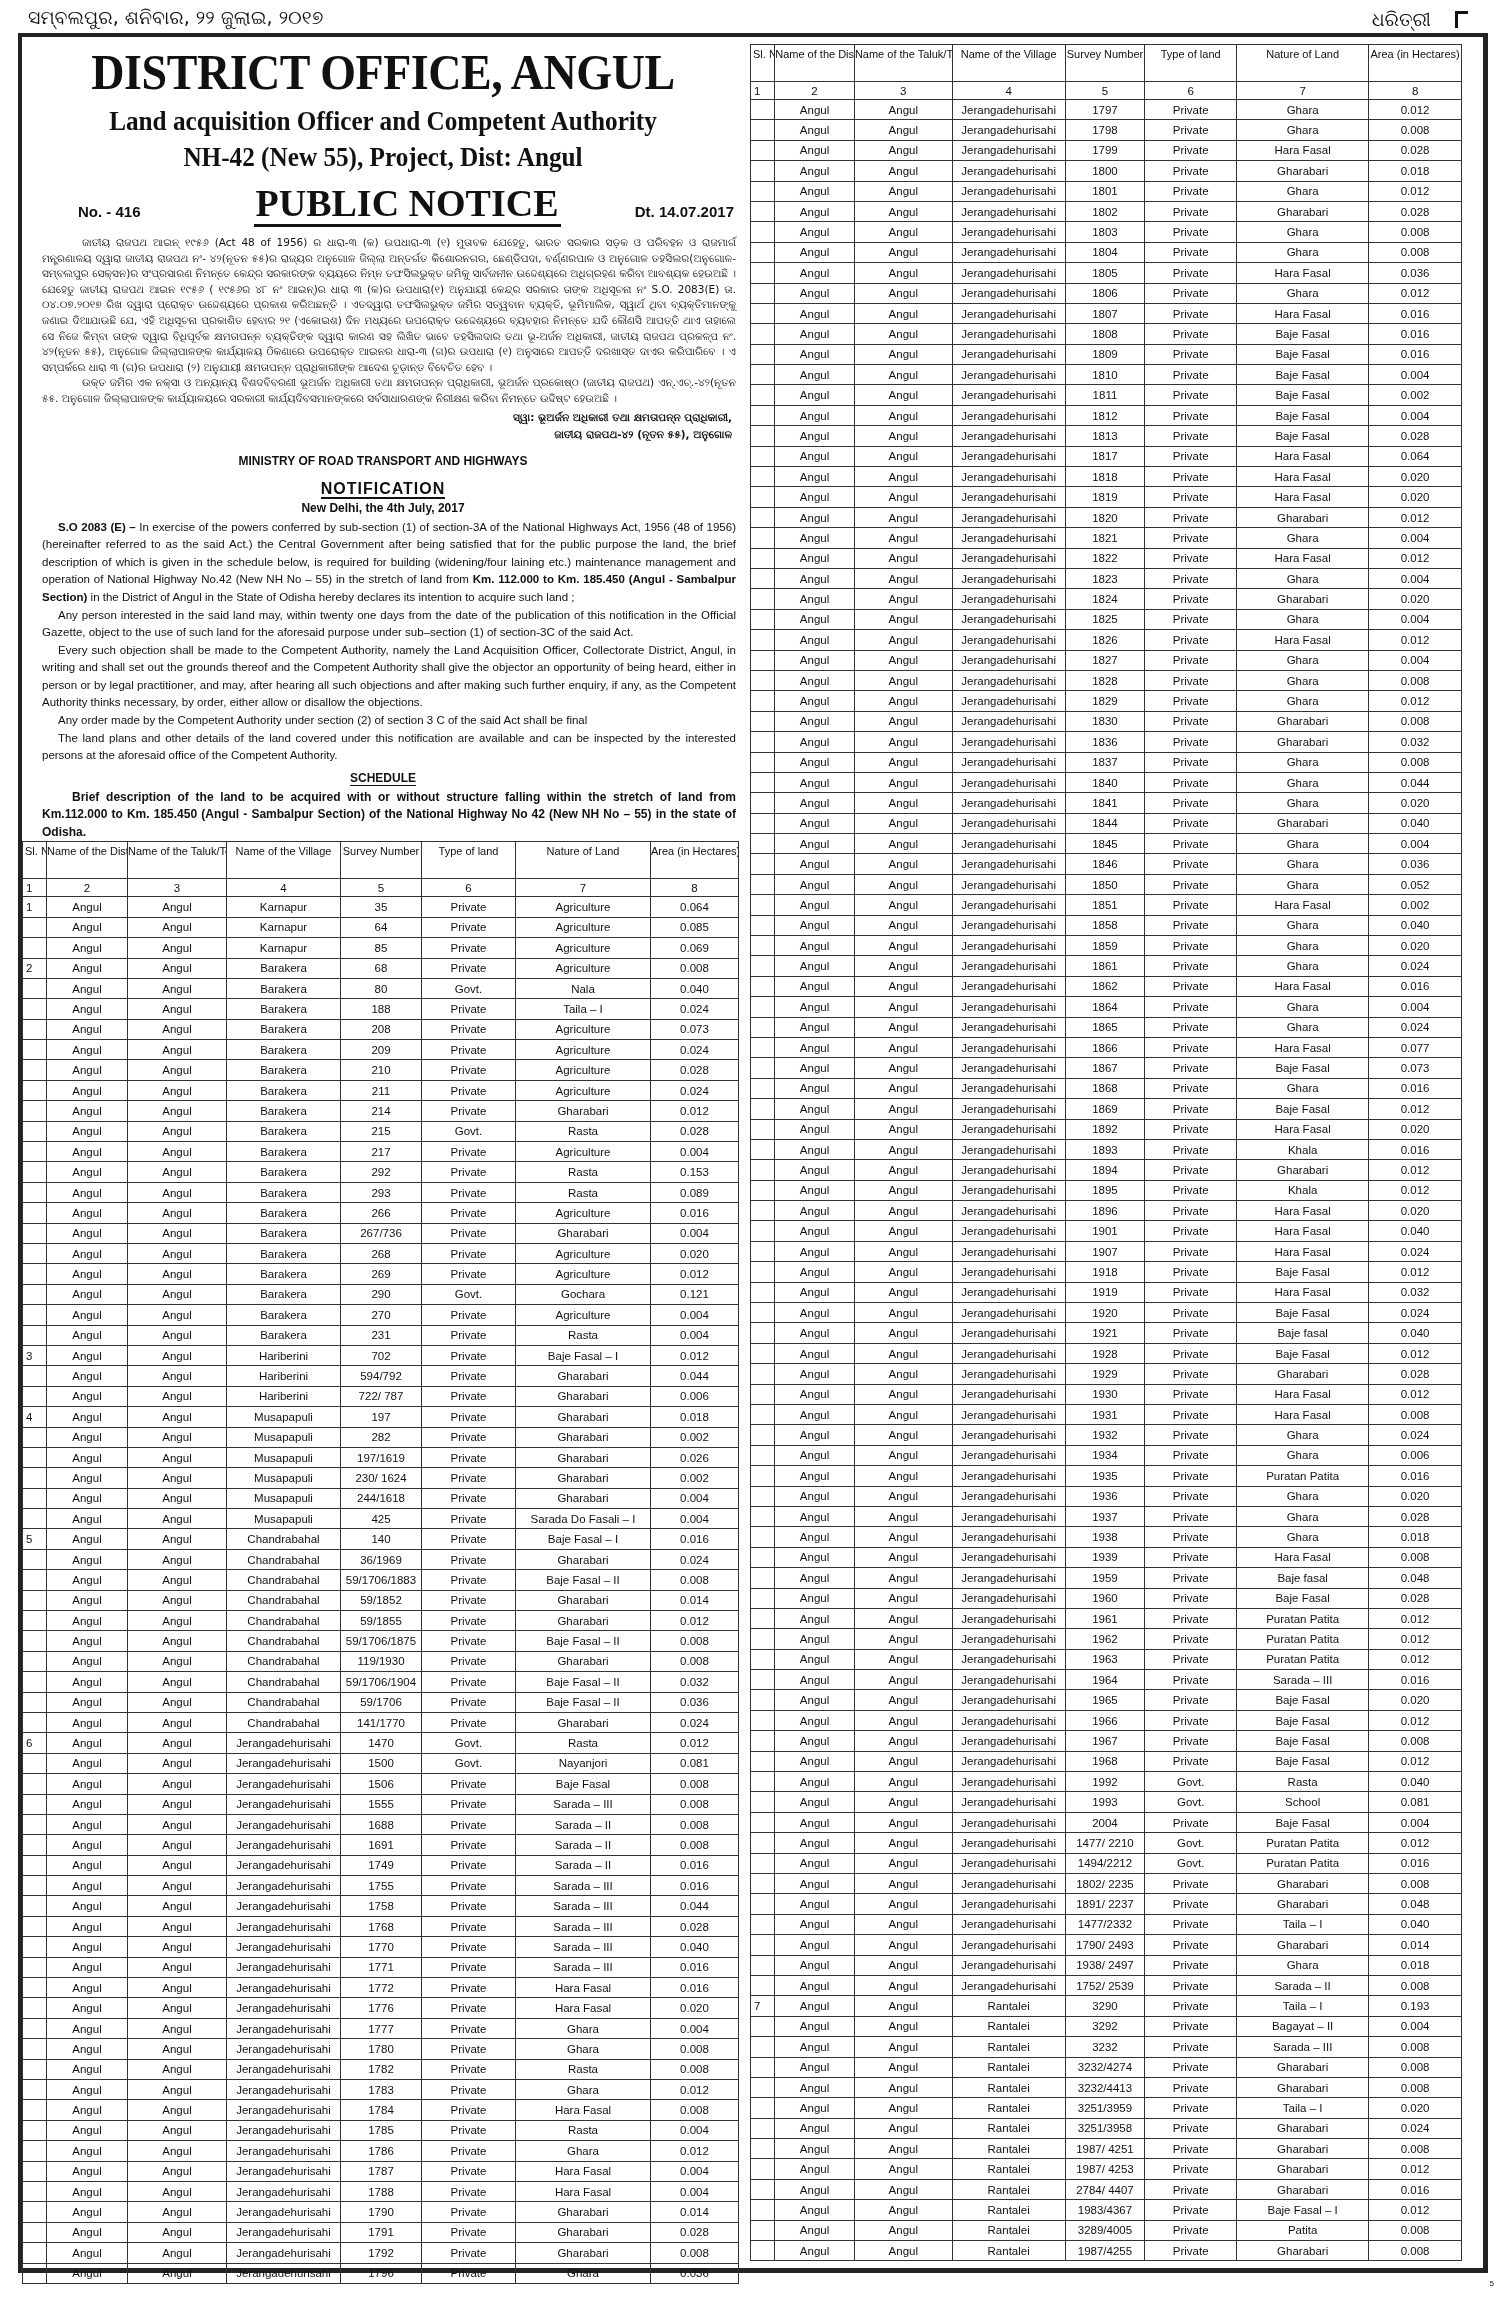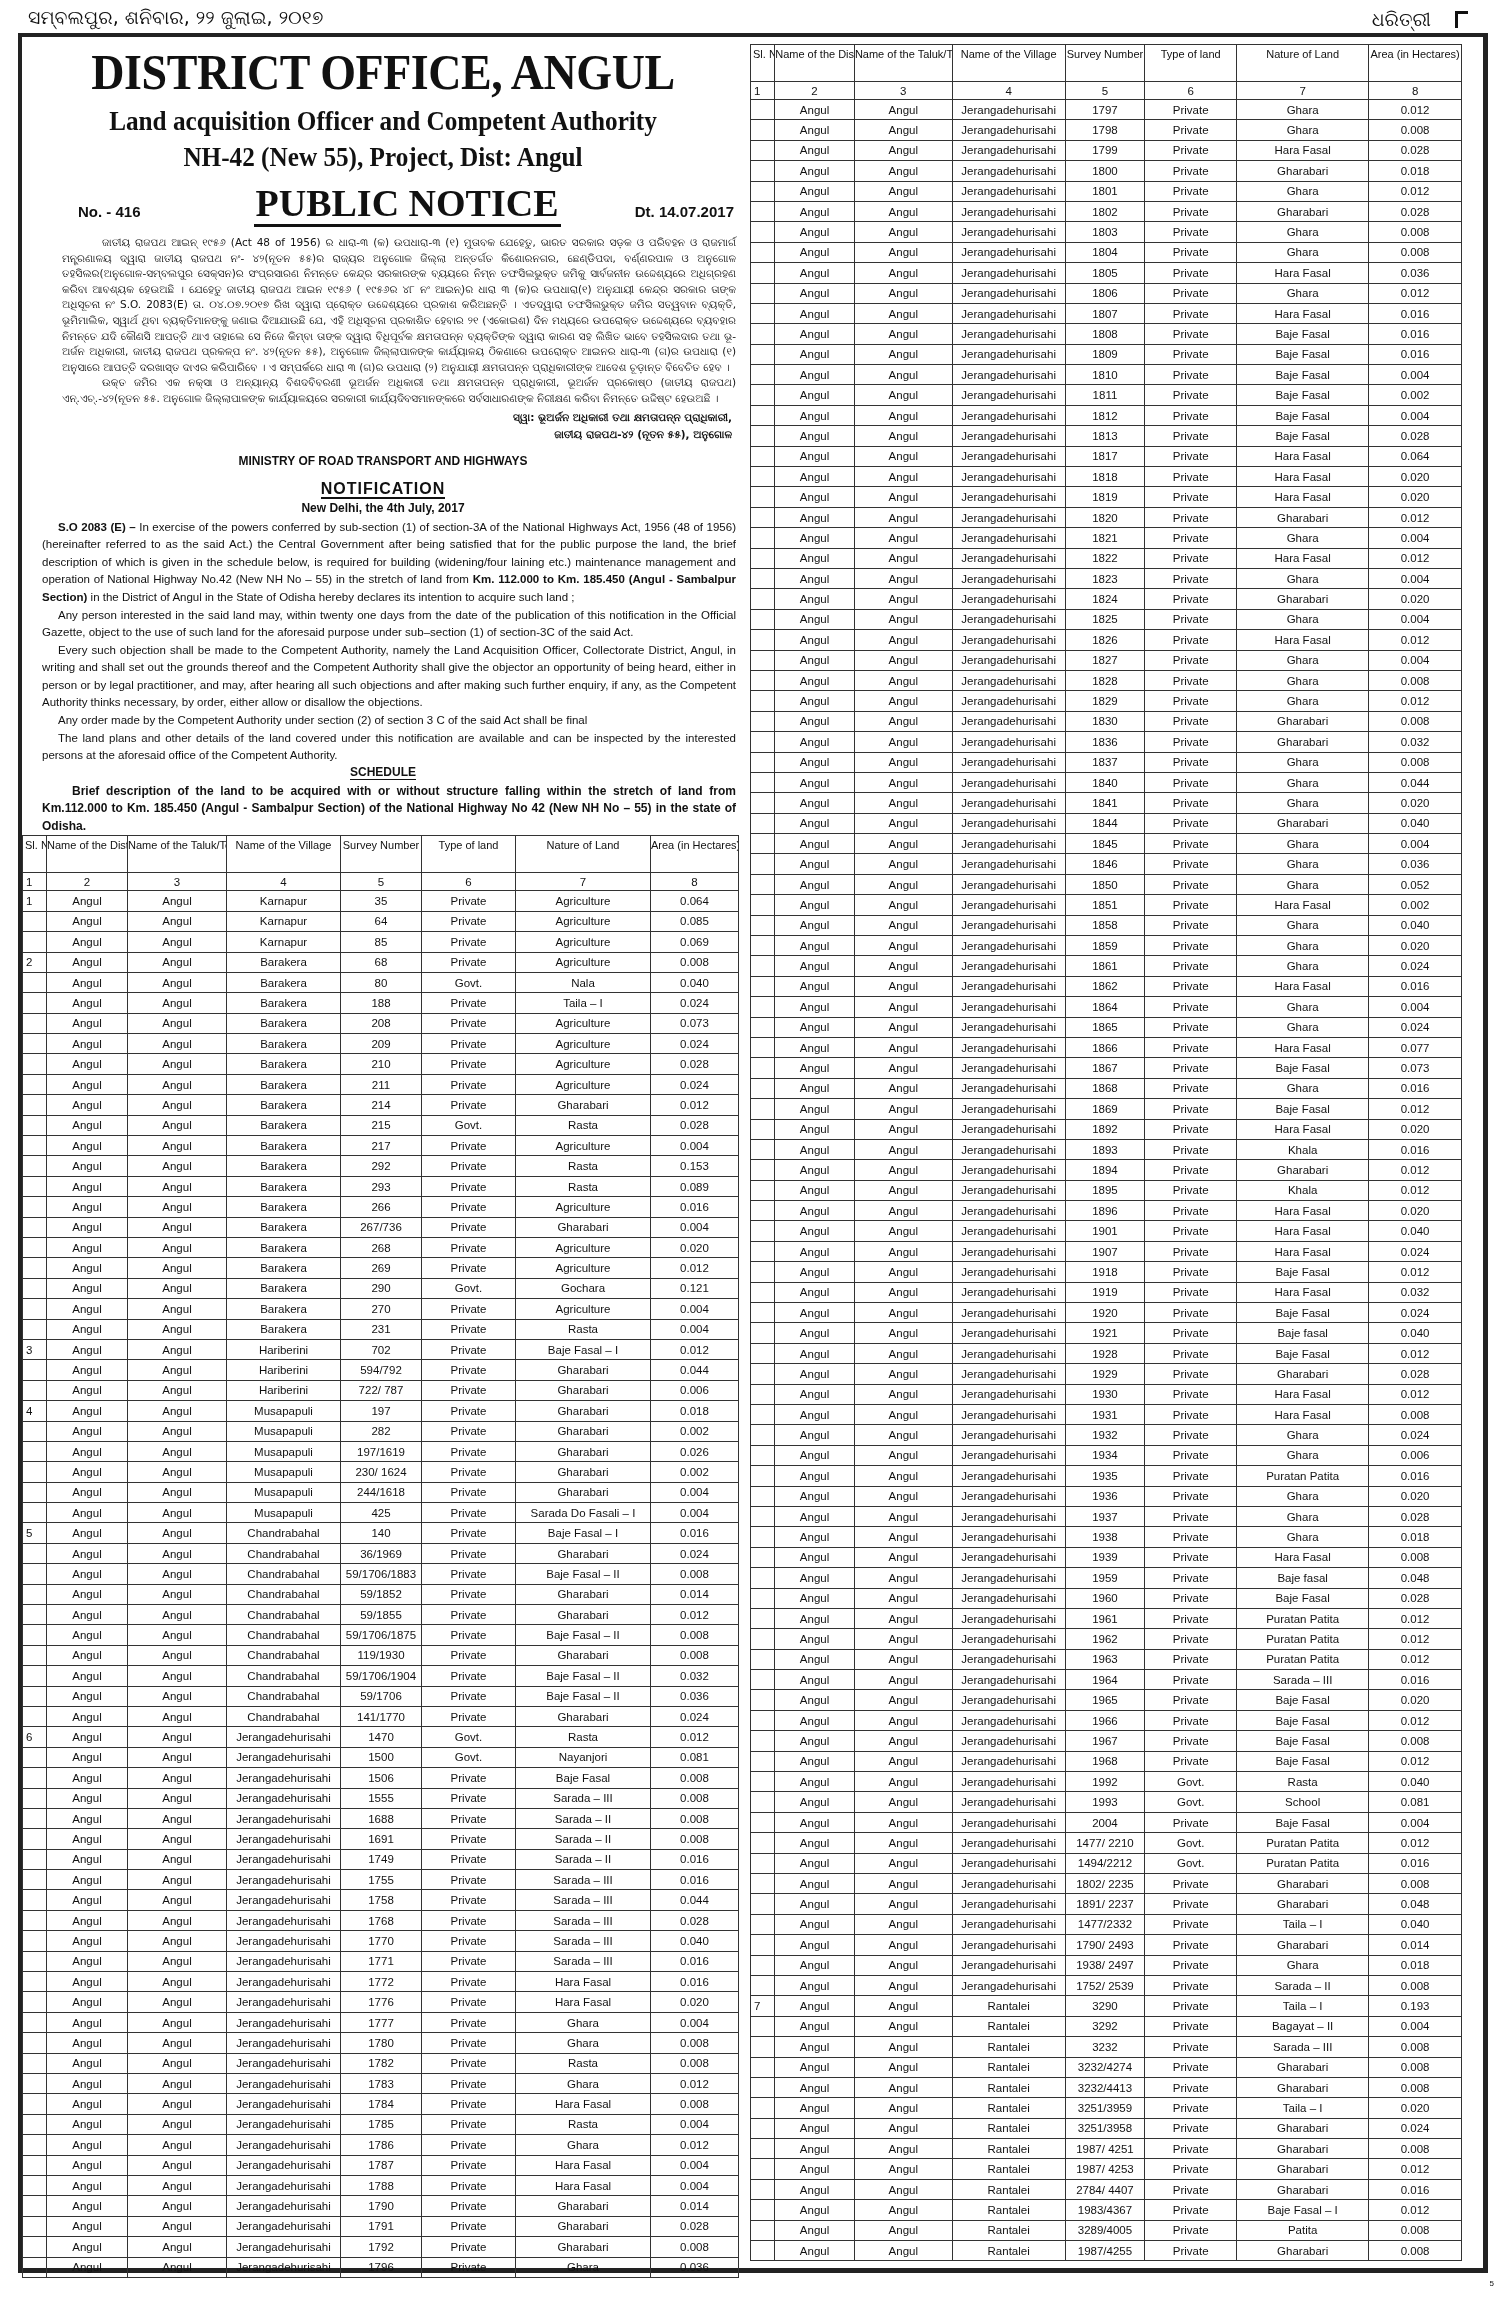--- a/index.html
+++ b/index.html
@@ -10,30 +10,30 @@
   .frame{position:absolute;left:18px;top:33px;width:1470px;height:2240px;border:4px solid #222;box-sizing:border-box;border-right-width:5px;border-bottom-width:5px;}
   .left{position:absolute;left:22px;top:37px;width:722px;}
   .right{position:absolute;left:750px;top:44px;width:712px;}
   h1.title{font-family:"Liberation Serif",serif;font-size:50px;font-weight:bold;text-align:center;margin:6px 0 0 0;letter-spacing:-0.5px;transform:scaleX(0.92);}
   .sub{font-family:"Liberation Serif",serif;font-size:28px;font-weight:bold;text-align:center;margin:4px 0 0 0;transform:scaleX(0.9);}
   .notice-row{position:relative;height:48px;margin-top:8px;margin-left:48px;}
   .notice-no{position:absolute;left:8px;top:22px;font-size:15px;font-weight:bold;}
   .notice-date{position:absolute;right:10px;top:22px;font-size:15px;font-weight:bold;}
   .notice-title{position:absolute;left:0;right:0;top:0;text-align:center;font-family:"Liberation Serif",serif;font-size:38px;font-weight:bold;}
   .notice-title span{border-bottom:3px solid #111;padding:0 2px;}
-  .odia{font-family:"DejaVu Sans",sans-serif;font-size:10.5px;line-height:15.6px;text-align:justify;padding:0 8px 0 20px;margin-top:6px;margin-left:20px;}
+  .odia{font-family:"DejaVu Sans",sans-serif;font-size:10.5px;line-height:15.6px;text-align:justify;padding:0 8px 0 20px;margin-top:6px;}
   .odia p{margin:0;text-indent:40px;}
   .sign{text-align:right;font-family:"DejaVu Sans",sans-serif;font-size:10.5px;font-weight:bold;line-height:17px;padding-right:12px;margin-top:2px;}
   .ministry{text-align:center;font-size:13px;font-weight:bold;margin-top:10px;transform:scaleX(0.92);}
   .notif{text-align:center;font-size:16px;font-weight:bold;letter-spacing:1px;margin-top:12px;}
   .notif span{border-bottom:2px solid #111;}
   .ndate{text-align:center;font-size:12px;font-weight:bold;margin-top:3px;}
   .eng{font-size:11.5px;line-height:17.6px;text-align:justify;padding:0 8px 0 20px;margin-top:4px;}
   .eng p{margin:0;text-indent:16px;}
-  .sched{text-align:center;font-size:12px;font-weight:bold;}
+  .sched{text-align:center;font-size:12px;font-weight:bold;margin-top:6px;}
   .sched span{border-bottom:1.5px solid #111;}
   .brief{font-size:12px;font-weight:bold;line-height:17.5px;text-align:justify;padding:0 8px 0 20px;margin-top:4px;}
   .brief p{margin:0;text-indent:30px;}
   table.land{border-collapse:collapse;width:100%;font-size:11.5px;table-layout:fixed;}
   table.land td,table.land th{border:1px solid #333;text-align:center;padding:0;height:19.4px;font-weight:normal;white-space:nowrap;overflow:hidden;}
   table.land th{font-size:11px;line-height:14px;height:34px;vertical-align:top;padding-top:2px;}
   table.land tr.num td{height:17px;}
   table.land td.sl{text-align:left;padding-left:3px;}
   .left table.land{margin-left:0;width:716px;}
   .pageno{position:absolute;right:6px;bottom:10px;font-size:8px;}

